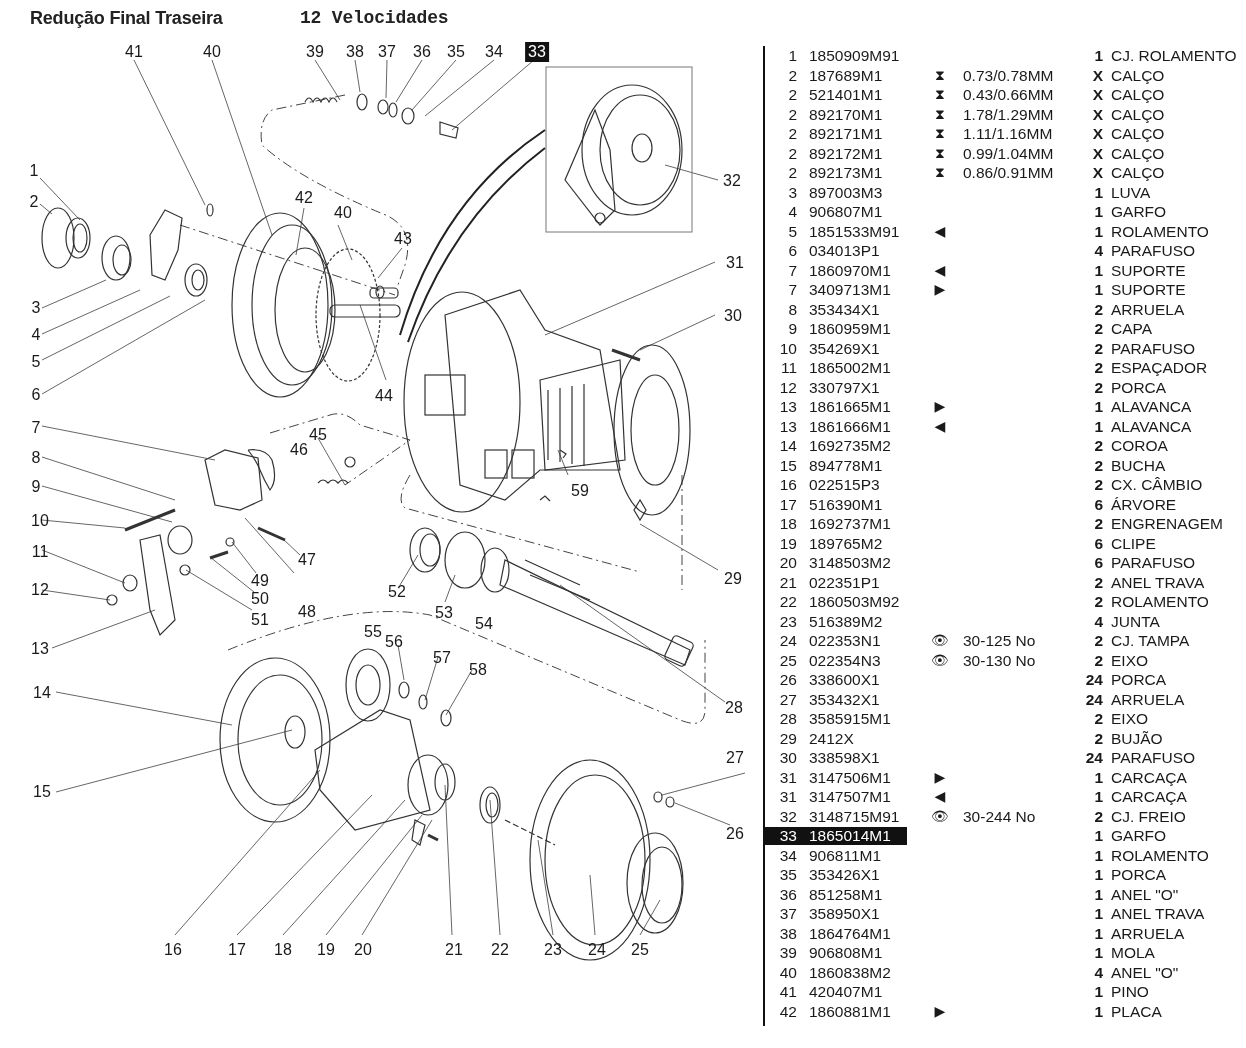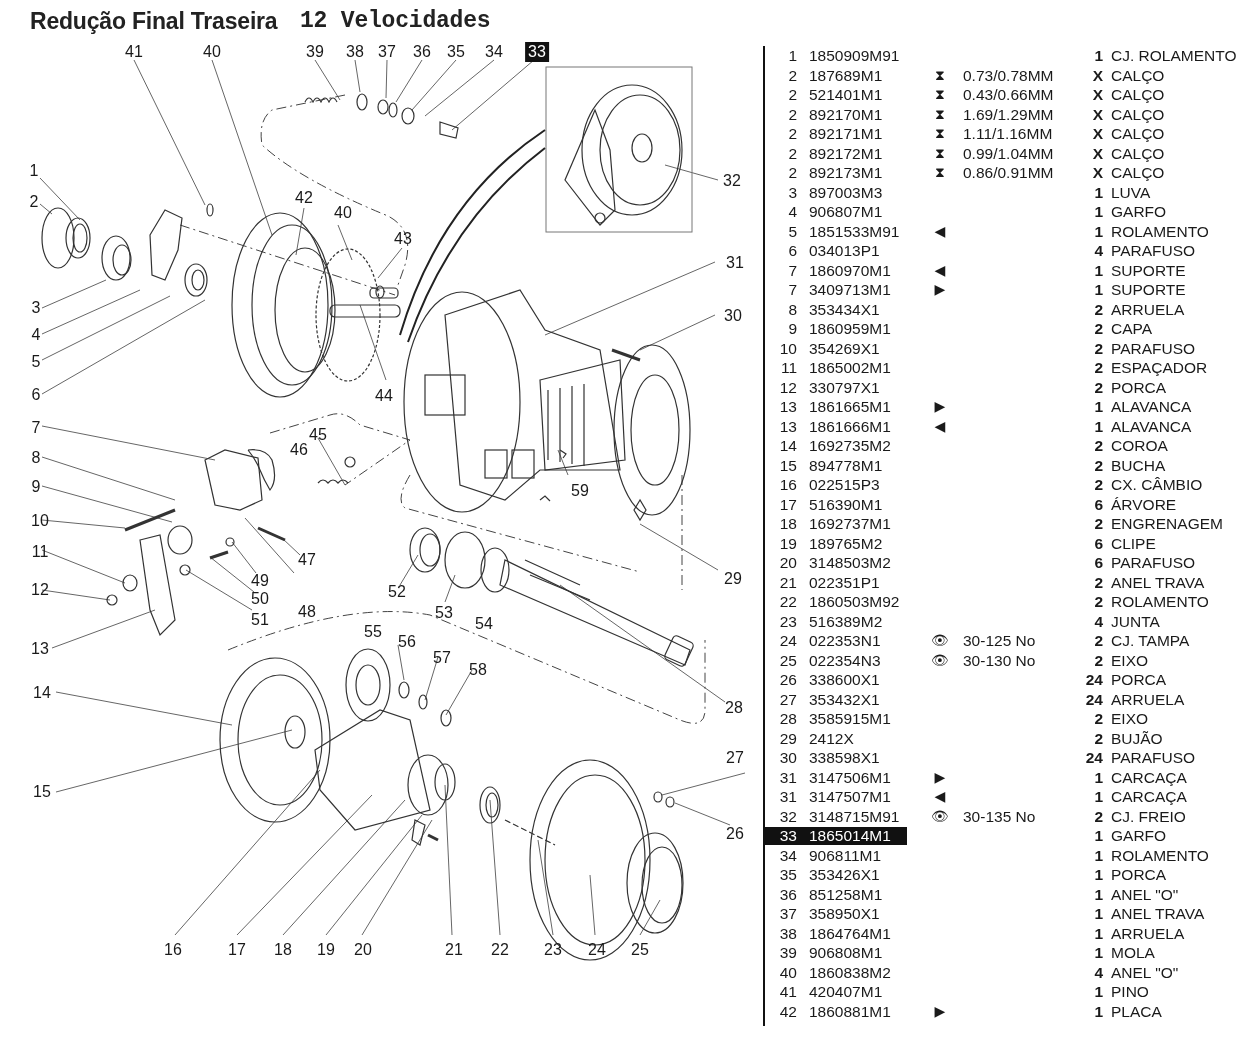--- a/index.html
+++ b/index.html
@@ -1,18 +1,18 @@
 <!DOCTYPE html>
 <html><head>
 <meta charset="utf-8">
 <style>
   html, body { margin: 0; padding: 0; background: #ffffff; }
   body { width: 1246px; height: 1048px; position: relative; overflow: hidden;
          font-family: "Liberation Sans", sans-serif; color: #1a1a1a; }
-  .title { position: absolute; top: 8px; font-weight: bold; font-size: 23px; letter-spacing: -0.2px; color: #222; }
+  .title { position: absolute; top: 8px; font-weight: bold; font-size: 18px; letter-spacing: -0.2px; color: #222; }
   #title-main { left: 30px; }
   #title-sub { left: 300px; font-family: Liberation Mono, monospace; }
   #diagram { position: absolute; left: 0; top: 30px; width: 760px; height: 1018px; }
   #diagram svg { position: absolute; left: 0; top: 0; }
   .callout { position: absolute; font-size: 16px; color: #1a1a1a; line-height: 18px; transform: translate(-50%, -50%); white-space: nowrap; }
   .callout.hl { background: #111; color: #fff; padding: 1px 3px; }
   #parts { position: absolute; left: 763px; top: 46px; width: 483px; }
   .vline { position: absolute; left: 763px; top: 46px; width: 2px; height: 980px; background: #111; }
   .row { position: relative; height: 19.5px; font-size: 15.5px; line-height: 19.5px; }
   .row span { position: absolute; top: 0; white-space: nowrap; }
@@ -253,21 +253,21 @@
   <div class="callout" style="left:260px;top:551px">49</div>
   <div class="callout" style="left:260px;top:569px">50</div>
   <div class="callout" style="left:260px;top:590px">51</div>
   <div class="callout" style="left:580px;top:461px">59</div>
   <div class="callout" style="left:397px;top:562px">52</div>
   <div class="callout" style="left:444px;top:583px">53</div>
   <div class="callout" style="left:484px;top:594px">54</div>
   <div class="callout" style="left:733px;top:549px">29</div>
   <div class="callout" style="left:734px;top:678px">28</div>
   <div class="callout" style="left:373px;top:602px">55</div>
-  <div class="callout" style="left:407px;top:612px">56</div>
+  <div class="callout" style="left:394px;top:612px">56</div>
   <div class="callout" style="left:442px;top:628px">57</div>
   <div class="callout" style="left:478px;top:640px">58</div>
   <div class="callout" style="left:42px;top:663px">14</div>
   <div class="callout" style="left:42px;top:762px">15</div>
   <div class="callout" style="left:735px;top:728px">27</div>
   <div class="callout" style="left:735px;top:804px">26</div>
   <div class="callout" style="left:173px;top:920px">16</div>
   <div class="callout" style="left:237px;top:920px">17</div>
   <div class="callout" style="left:283px;top:920px">18</div>
   <div class="callout" style="left:326px;top:920px">19</div>
@@ -302,21 +302,21 @@
       <span class="pn">521401M1</span>
       <span class="sym">⧗</span>
       <span class="note">0.43/0.66MM</span>
       <span class="qty">X</span>
       <span class="desc">CALÇO</span>
     </div>
     <div class="row">
       <span class="ref">2</span>
       <span class="pn">892170M1</span>
       <span class="sym">⧗</span>
-      <span class="note">1.69/1.29MM</span>
+      <span class="note">1.78/1.29MM</span>
       <span class="qty">X</span>
       <span class="desc">CALÇO</span>
     </div>
     <div class="row">
       <span class="ref">2</span>
       <span class="pn">892171M1</span>
       <span class="sym">⧗</span>
       <span class="note">1.11/1.16MM</span>
       <span class="qty">X</span>
       <span class="desc">CALÇO</span>
@@ -590,21 +590,21 @@
       <span class="pn">3147507M1</span>
       <span class="sym">◀</span>
       <span class="note"></span>
       <span class="qty">1</span>
       <span class="desc">CARCAÇA</span>
     </div>
     <div class="row">
       <span class="ref">32</span>
       <span class="pn">3148715M91</span>
       <span class="sym">👁</span>
-      <span class="note">30-135 No</span>
+      <span class="note">30-244 No</span>
       <span class="qty">2</span>
       <span class="desc">CJ. FREIO</span>
     </div>
     <div class="row hl">
       <span class="hlbox"></span>
       <span class="ref">33</span>
       <span class="pn">1865014M1</span>
       <span class="sym"></span>
       <span class="note"></span>
       <span class="qty">1</span>

